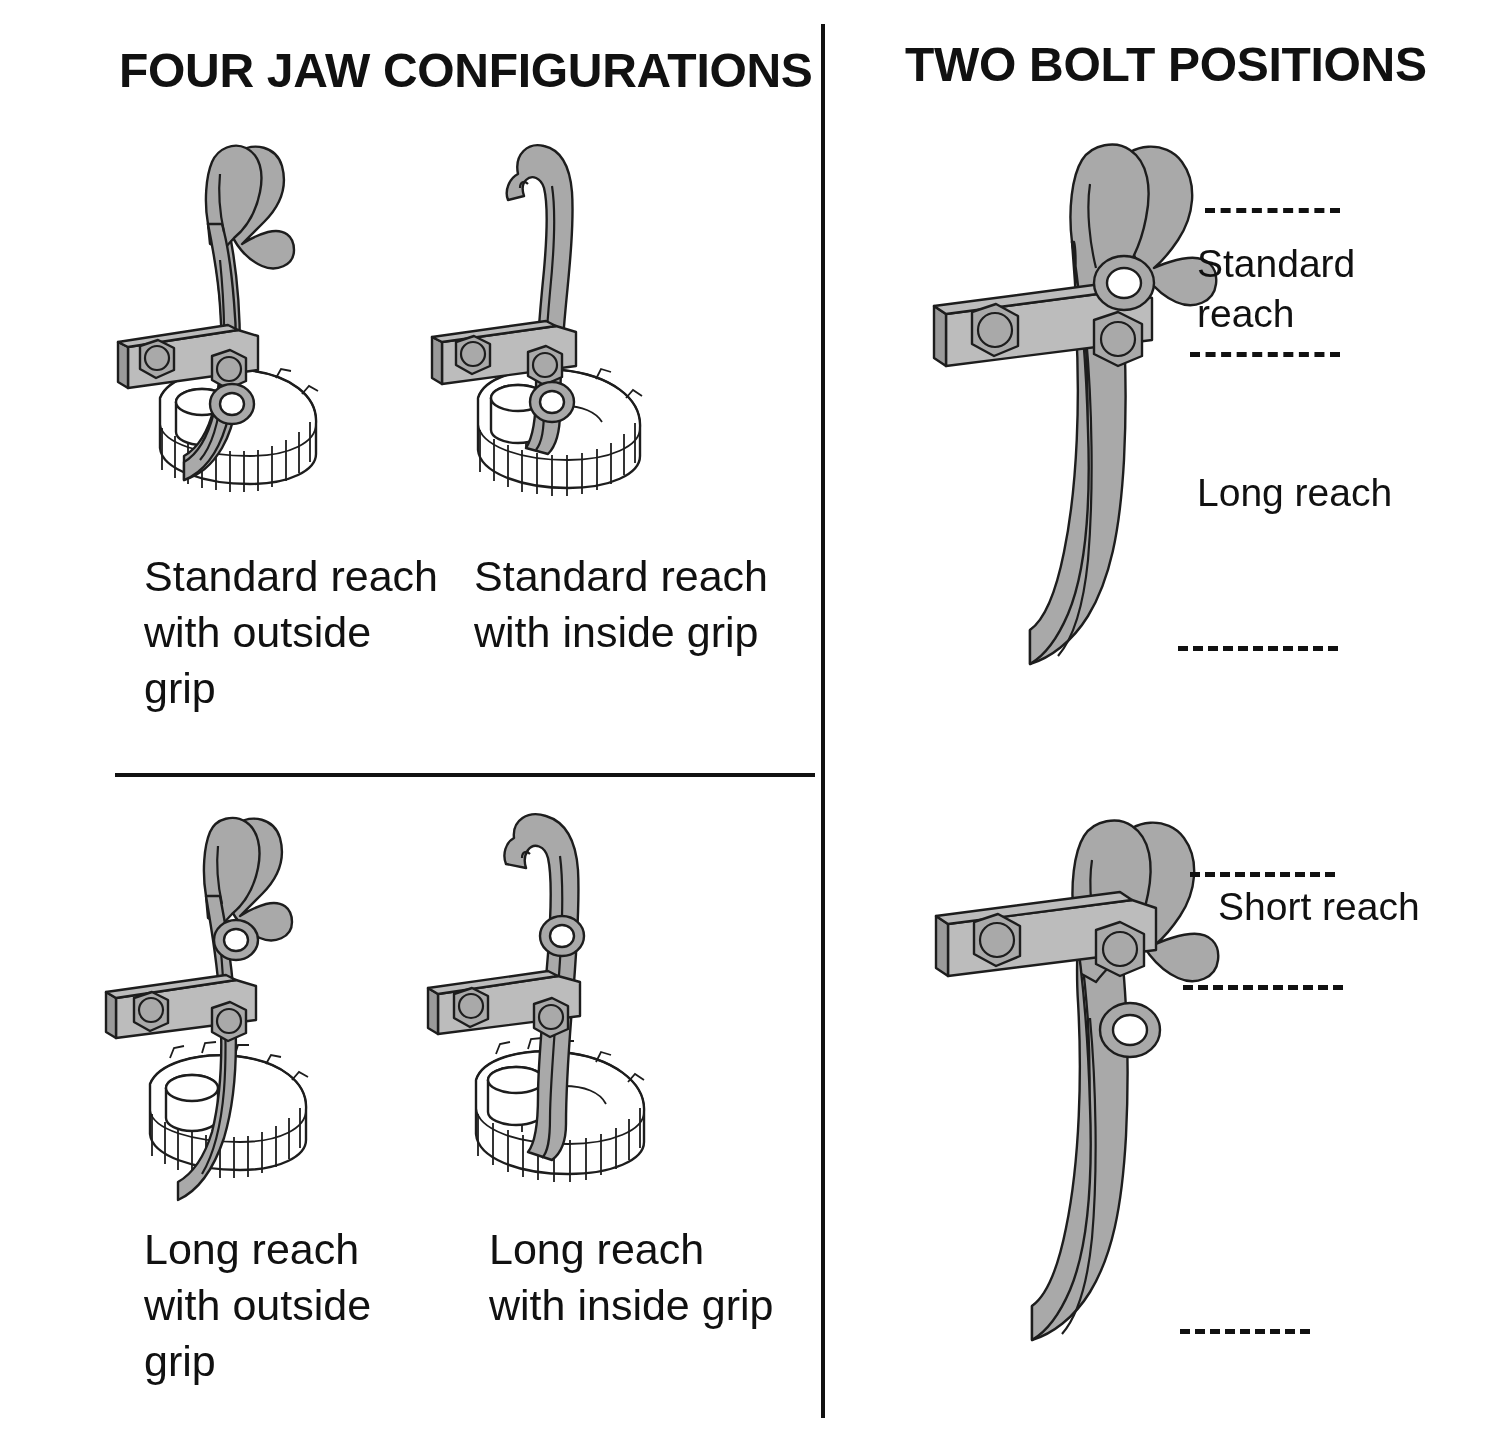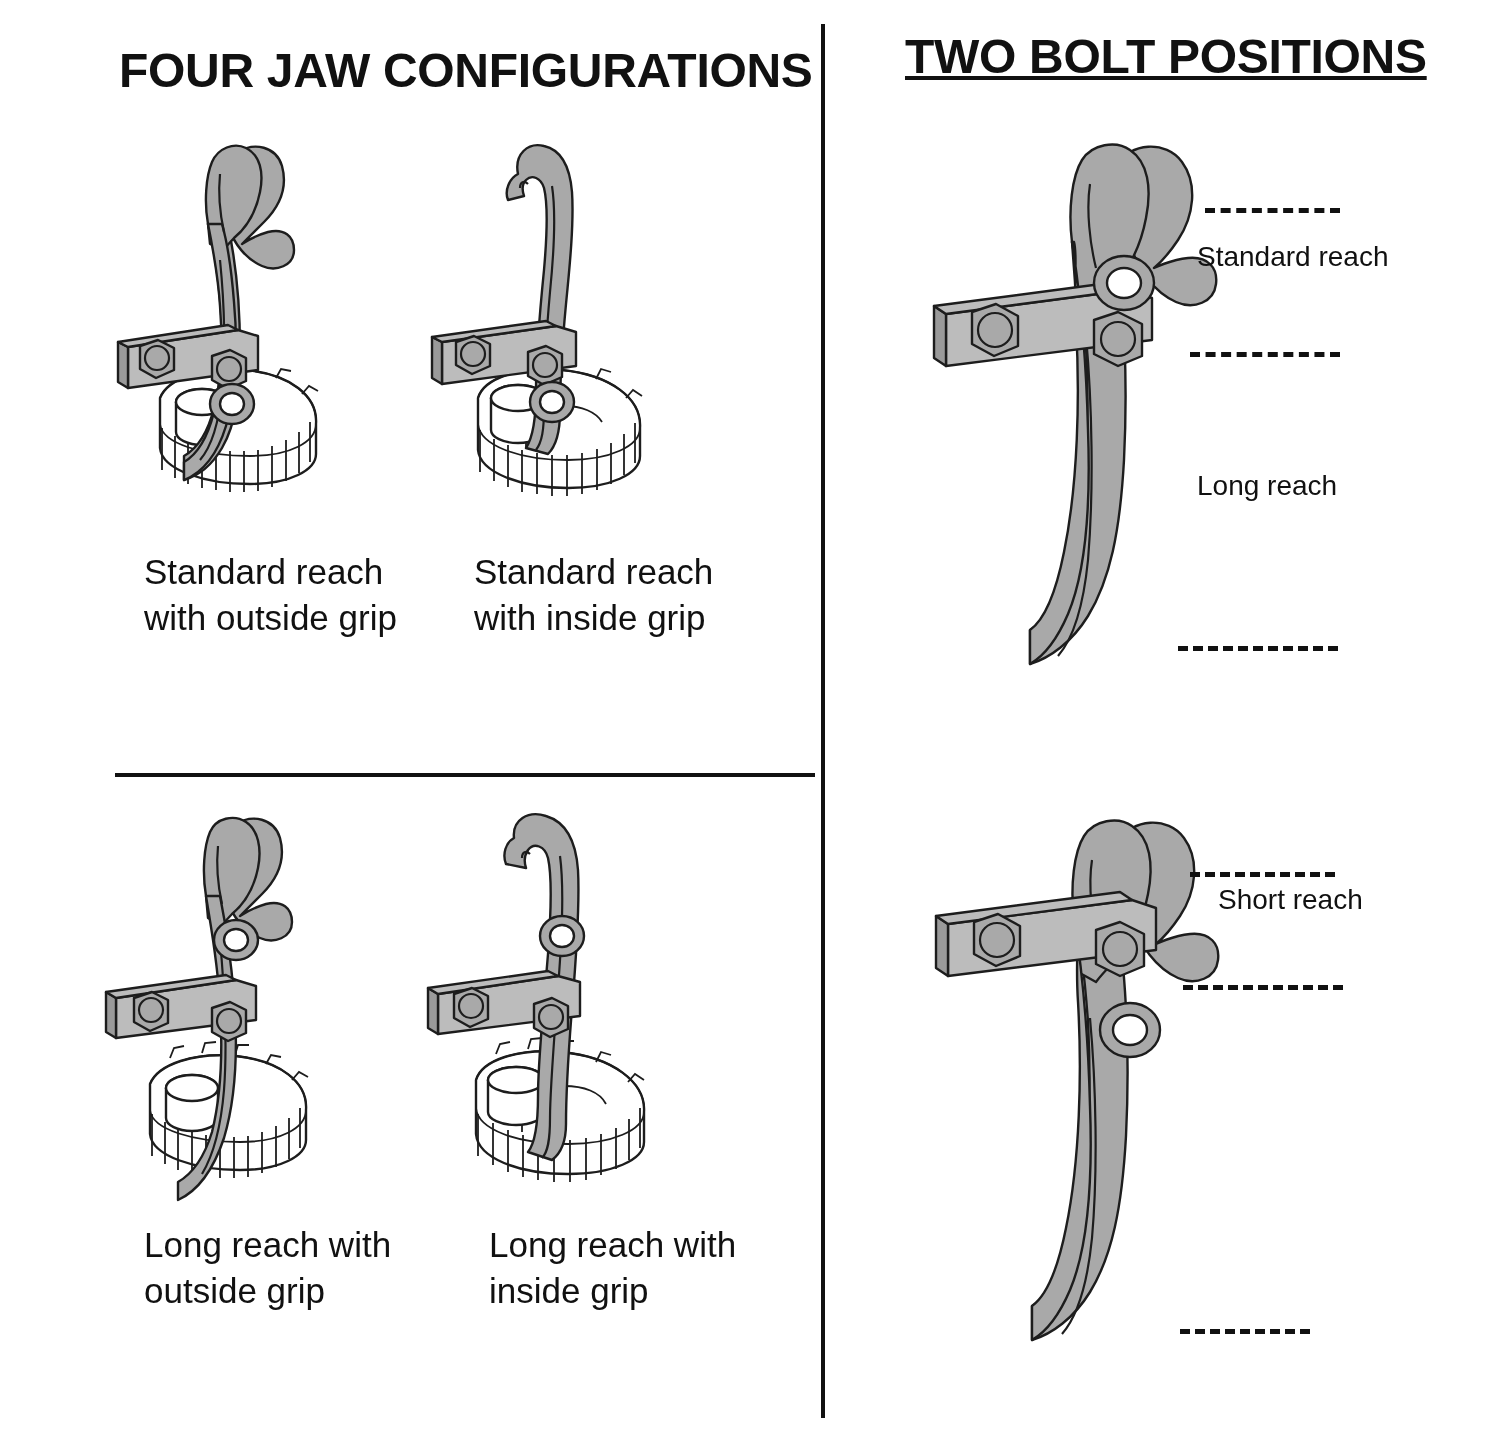--- a/index.html
+++ b/index.html
@@ -18,34 +18,34 @@
     position:absolute;left:115px;top:773px;width:700px;height:4px;
     background:#111111;
   }
 
   
   .title{
     position:absolute;font-weight:bold;font-size:48px;letter-spacing:-0.3px;
     color:#111111;white-space:nowrap;font-stretch:condensed;
   }
   #title-left{left:119px;top:43px;}
-  #title-right{left:905px;top:29px;text-decoration:underline;}
+  #title-right{left:905px;top:37px;}
 
   
   .caption{
-    position:absolute;font-size:35px;line-height:1.30;color:#111111;
+    position:absolute;font-size:43px;line-height:1.30;color:#111111;
     font-weight:400;
   }
   #cap-tl{left:144px;top:549px;width:300px;}
   #cap-tr{left:474px;top:549px;width:300px;}
   #cap-bl{left:144px;top:1222px;width:300px;}
   #cap-br{left:489px;top:1222px;width:300px;}
 
   
-  .rlabel{position:absolute;font-size:28px;line-height:1.28;color:#111111;}
+  .rlabel{position:absolute;font-size:39px;line-height:1.28;color:#111111;}
   #rl-1{left:1197px;top:239px;width:230px;}
   #rl-2{left:1197px;top:468px;width:230px;}
   #rl-3{left:1218px;top:882px;width:230px;}
   #rl-4{left:1218px;top:1125px;width:230px;}
 
   
   .dash{
     position:absolute;height:0;border-top:5px dashed #111111;
   }
   #d1{left:1205px;top:208px;width:135px;}

